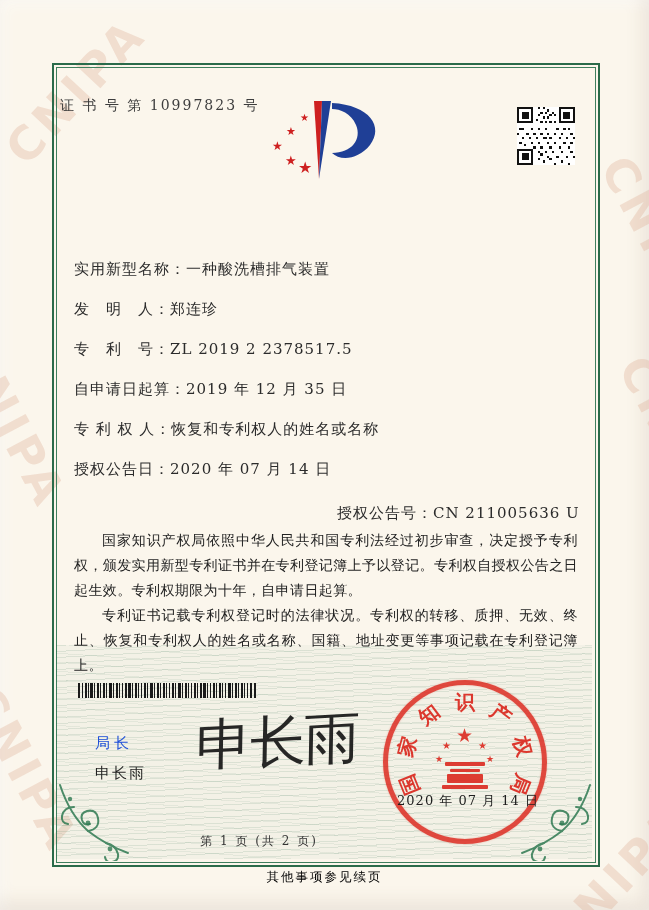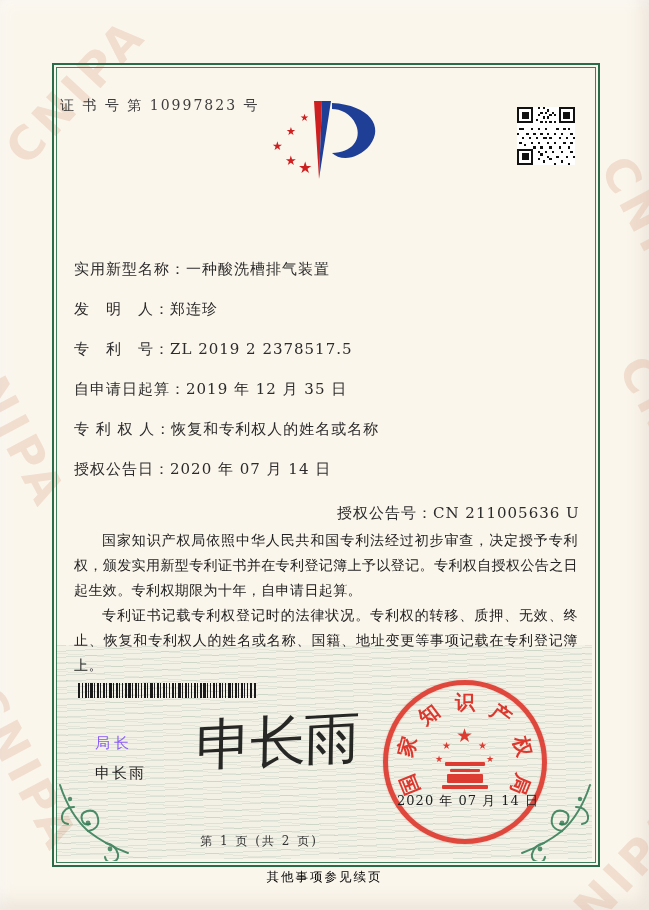--- a/index.html
+++ b/index.html
@@ -51,21 +51,21 @@
   .fields{position:absolute;left:74px;top:260px;width:505px;}
   .frow{position:relative;height:40px;font-size:15px;color:#2b2b2b;letter-spacing:1px;white-space:nowrap;}
   .frow .pair2{position:absolute;left:263px;top:0;margin-top:44px;}
   .paras{
     position:absolute;left:74px;top:528px;width:504px;
     font-size:14px;line-height:25px;color:#222;letter-spacing:0.4px;
     text-align:justify;
   }
   .paras p{margin:0;text-indent:2em;}
   .barcode{position:absolute;left:78px;top:683px;width:178px;height:15px;}
-  .sig-title{position:absolute;left:95px;top:734px;font-size:15px;color:#8b5cf6;letter-spacing:4px;font-family:"DejaVu Sans","Liberation Sans",sans-serif;}
+  .sig-title{position:absolute;left:95px;top:734px;font-size:15px;color:#1d4ed8;letter-spacing:4px;font-family:"DejaVu Sans","Liberation Sans",sans-serif;}
   .sig-name{position:absolute;left:95px;top:764px;font-size:15px;color:#1f1f1f;letter-spacing:2px;font-family:"DejaVu Sans","Liberation Sans",sans-serif;}
   .autograph{
     position:absolute;left:196px;top:704px;width:190px;
     font-size:56px;color:#161616;transform:rotate(-3deg) skewX(-4deg);
     letter-spacing:-2px;white-space:nowrap;opacity:0.92;
   }
   
   .seal{position:absolute;left:383px;top:680px;width:164px;height:164px;}
   .seal-ring{
     position:absolute;inset:0;border-radius:50%;

